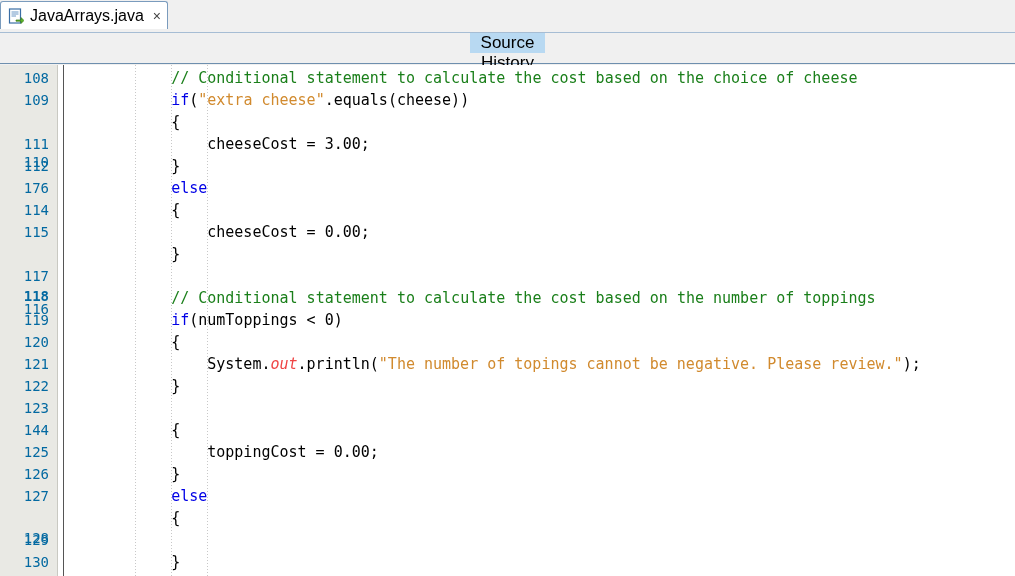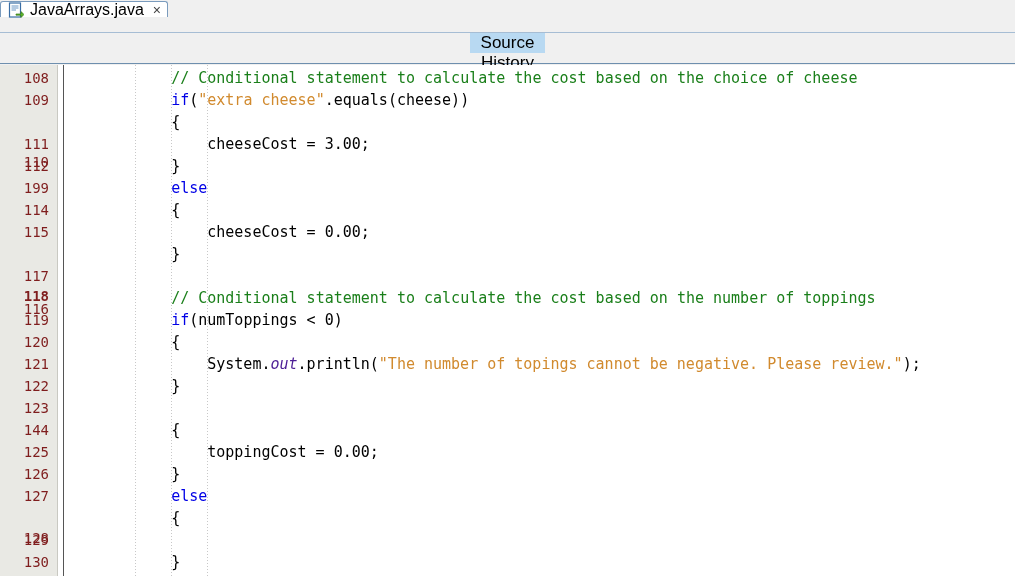--- a/index.html
+++ b/index.html
@@ -19,21 +19,21 @@
   
   .tabstrip {
     position: absolute; left: 0; top: 0;
     width: 1015px; height: 33px;
     background: #f0f0f0;
     border-bottom: 1px solid #a6bdd4;
     box-sizing: border-box;
   }
   .tab {
     position: absolute; left: 0; top: 1px;
-    height: 16px;
+    height: 28px;
     display: flex; align-items: center;
     padding: 0 6px 0 7px;
     background: #ffffff;
     border: 1px solid #7a9bbd;
     border-bottom: none;
     border-top-left-radius: 3px;
     border-top-right-radius: 3px;
     box-sizing: border-box;
   }
   .tab-icon {
@@ -133,21 +133,21 @@
     background: #ffffff;
     overflow: hidden;
   }
 
   .lnum {
     position: absolute; right: 8px;
     width: 46px;
     text-align: right;
     font-family: "DejaVu Sans Mono", monospace;
     font-size: 14px;
-    color: #7f1d1d;
+    color: #0369a1;
     height: 22px;
     line-height: 22px;
   }
 
   .codeline {
     position: absolute; left: 0;
     height: 22px; line-height: 22px;
     white-space: pre;
     font-family: "DejaVu Sans Mono", monospace;
     font-size: 15px;
@@ -159,21 +159,21 @@
     position: absolute;
     top: 0; width: 1px; height: 511px;
     background-image: linear-gradient(to bottom, #c8c8c8 1px, transparent 1px);
     background-size: 1px 3px;
   }
 
   
   .kw   { color: #0000e6; }
   .str  { color: #d18a2e; }
   .cmt  { color: #1a7f1a; }
-  .fld  { color: #4c1d95; font-style: italic; }
+  .fld  { color: #ef4444; font-style: italic; }
   .pln  { color: #000000; }
 </style>
 </head>
 <body>
 
 <div id="app">
 
   <div class="tabstrip">
     <div class="tab" id="file-tab" style="width: 168px;">
       <span class="tab-icon">
@@ -353,21 +353,21 @@
     </div>
   </div>
 
   <div class="editor">
     <div class="gutter" id="gutter">
         <div class="lnum" style="top: 2px;">108</div>
         <div class="lnum" style="top: 24px;">109</div>
         <div class="lnum" style="top: 46px; margin-top: 40px;">110</div>
         <div class="lnum" style="top: 68px;">111</div>
         <div class="lnum" style="top: 90px;">112</div>
-        <div class="lnum" style="top: 112px;">199</div>
+        <div class="lnum" style="top: 112px;">176</div>
         <div class="lnum" style="top: 134px;">114</div>
         <div class="lnum" style="top: 156px;">115</div>
         <div class="lnum" style="top: 188px; margin-top: 45px;">116</div>
         <div class="lnum" style="top: 200px;">117</div>
         <div class="lnum" style="top: 220px; font-weight: bold;">118</div>
         <div class="lnum" style="top: 244px;">119</div>
         <div class="lnum" style="top: 266px;">120</div>
         <div class="lnum" style="top: 288px;">121</div>
         <div class="lnum" style="top: 310px;">122</div>
         <div class="lnum" style="top: 332px;">123</div>

